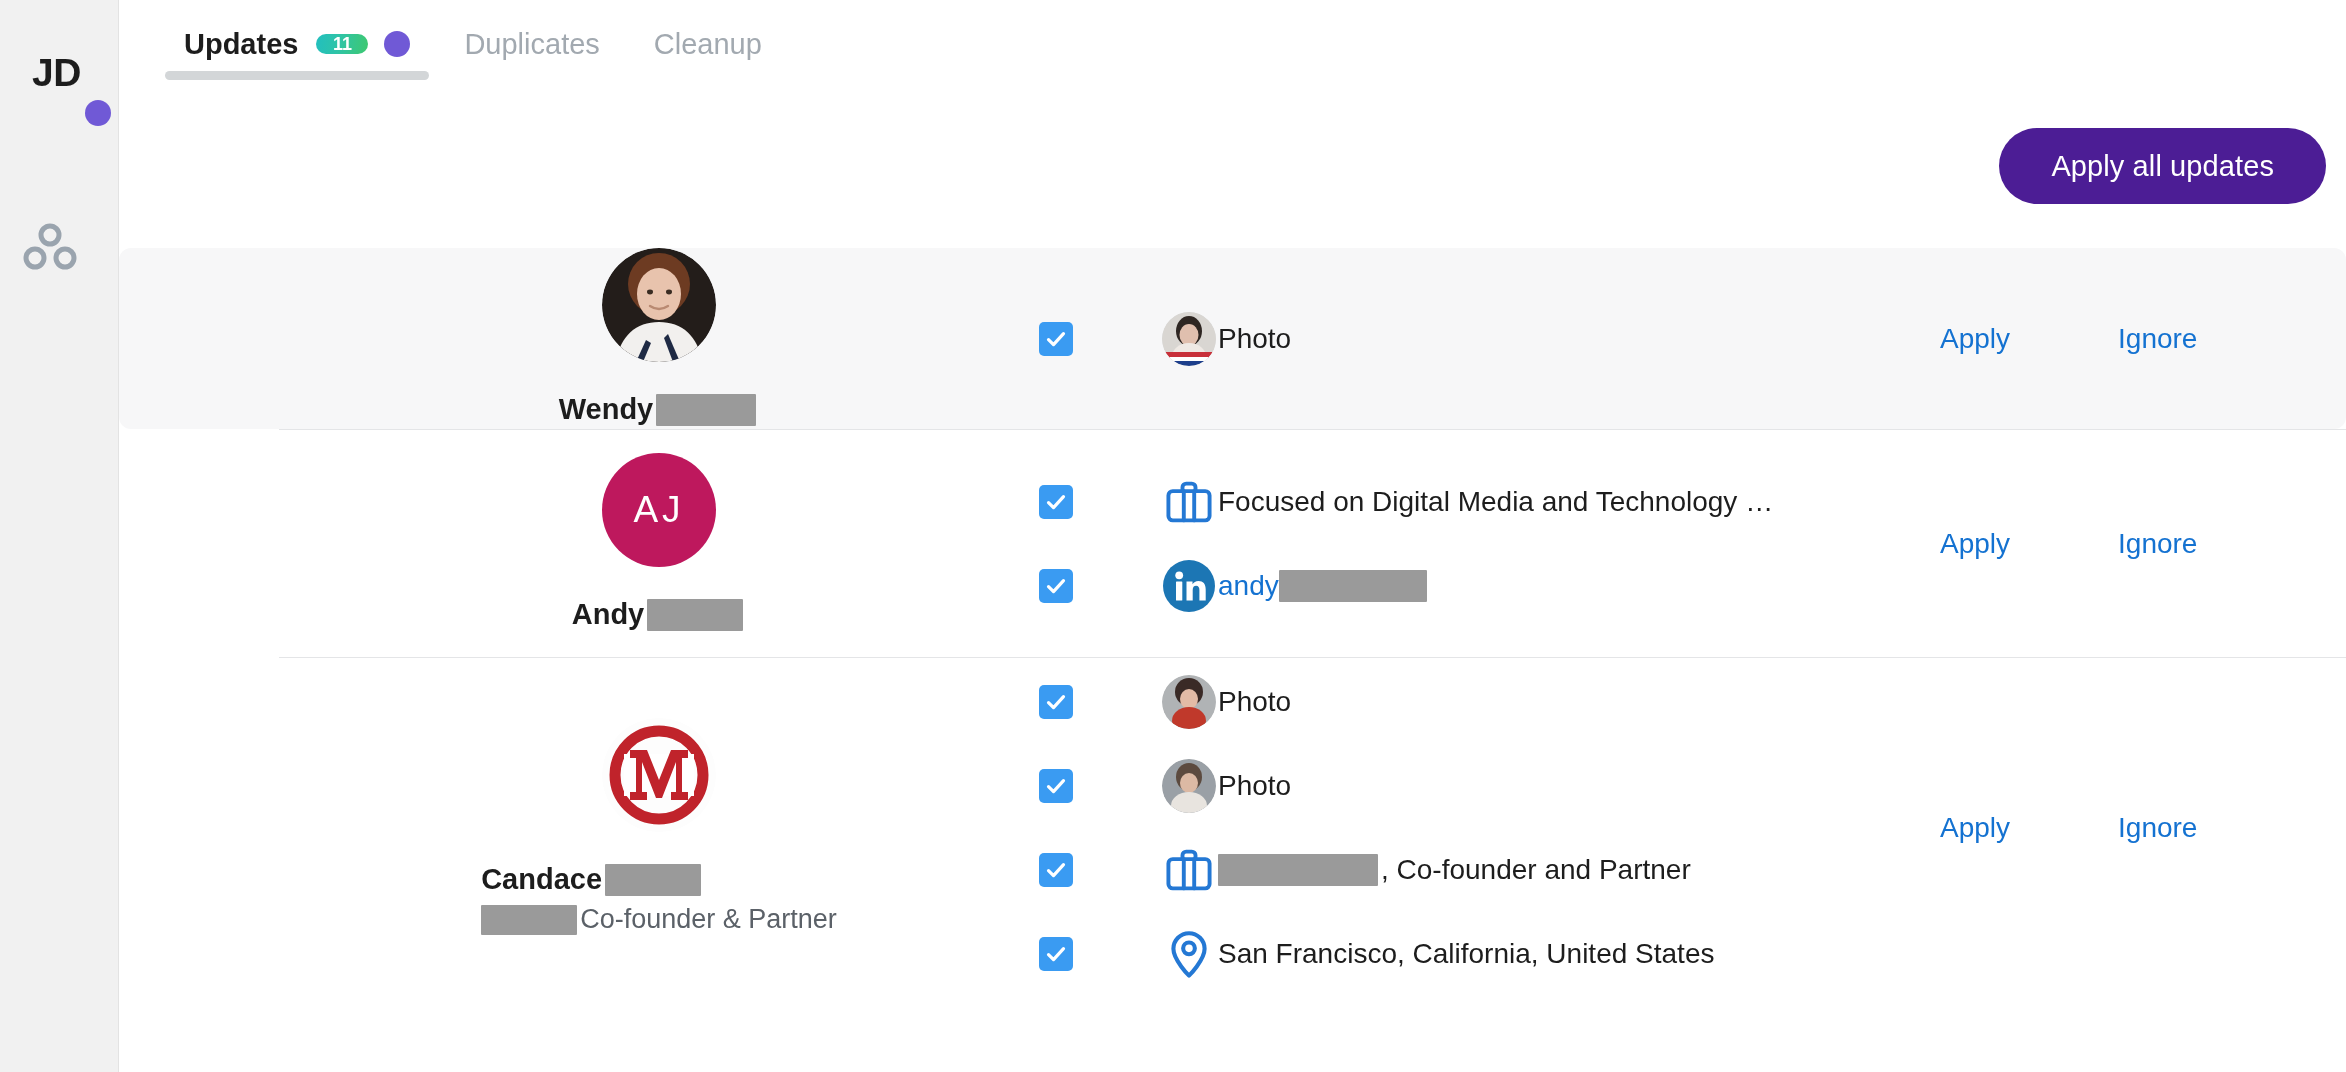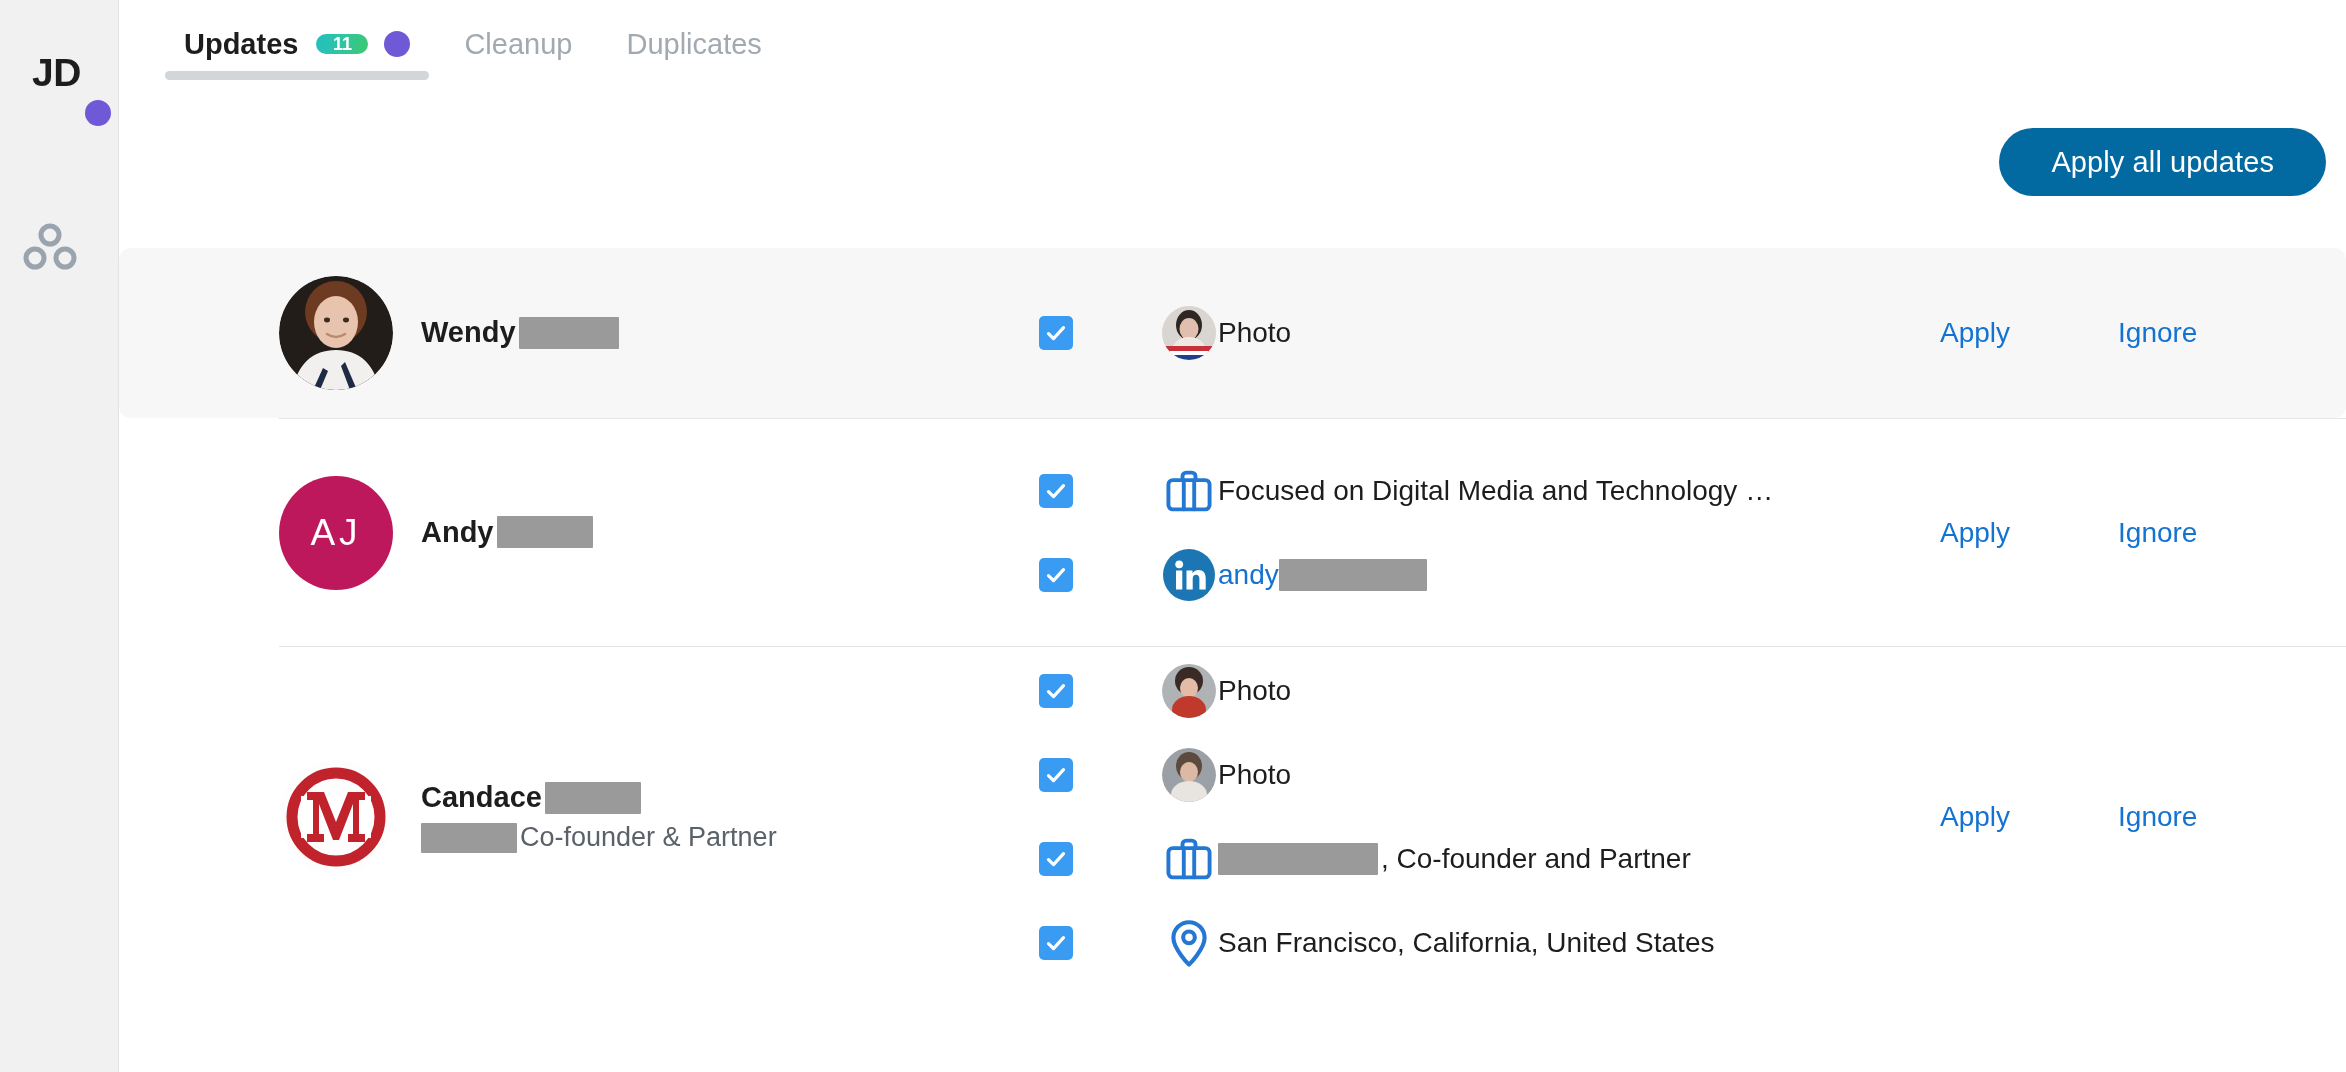--- a/index.html
+++ b/index.html
@@ -127,25 +127,25 @@
   .apply-all-row {
     position: absolute;
     top: 128px;
     right: 0px;
     width: 100%;
     display: flex;
     justify-content: flex-end;
     padding-right: 20px;
   }
   .apply-all-btn {
-    background: #0369a1;
+    background: #4c1d95;
     color: #ffffff;
     border: none;
     border-radius: 44px;
-    height: 68px;
+    height: 76px;
     padding: 0 52px;
     font-size: 29px;
     font-family: "Liberation Sans", sans-serif;
     cursor: pointer;
     letter-spacing: 0.1px;
     white-space: nowrap;
   }
 
   
   .rows {
@@ -175,20 +175,21 @@
     margin-right: 0px;
   }
 
   
   .person {
     width: 760px;
     min-width: 760px;
     display: flex;
     align-items: center;
     gap: 28px;
+    flex-direction: column;
   }
   .avatar {
     width: 114px;
     height: 114px;
     min-width: 114px;
     border-radius: 50%;
     overflow: hidden;
     position: relative;
     background: #d8dadd;
     display: flex;
@@ -333,25 +334,25 @@
     <nav class="tabbar">
 
       <div class="tab active">
         <span class="tab-label">Updates</span>
         <span class="tab-badge">11</span>
         <span class="tab-dot"></span>
         <span class="tab-underline"></span>
       </div>
 
       <div class="tab">
+        <span class="tab-label">Duplicates</span>
+      </div>
+
+      <div class="tab">
         <span class="tab-label">Cleanup</span>
-      </div>
-
-      <div class="tab">
-        <span class="tab-label">Duplicates</span>
       </div>
 
     </nav>
 
     <div class="apply-all-row">
       <button class="apply-all-btn">Apply all updates</button>
     </div>
 
     <section class="rows">
         <div class="row highlight" style="min-height: 170px;">

